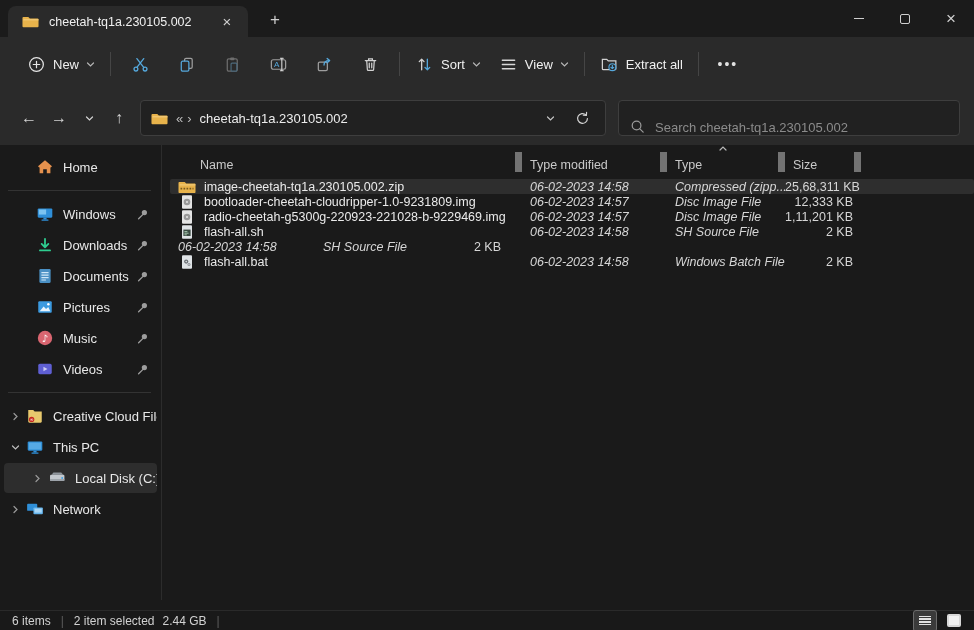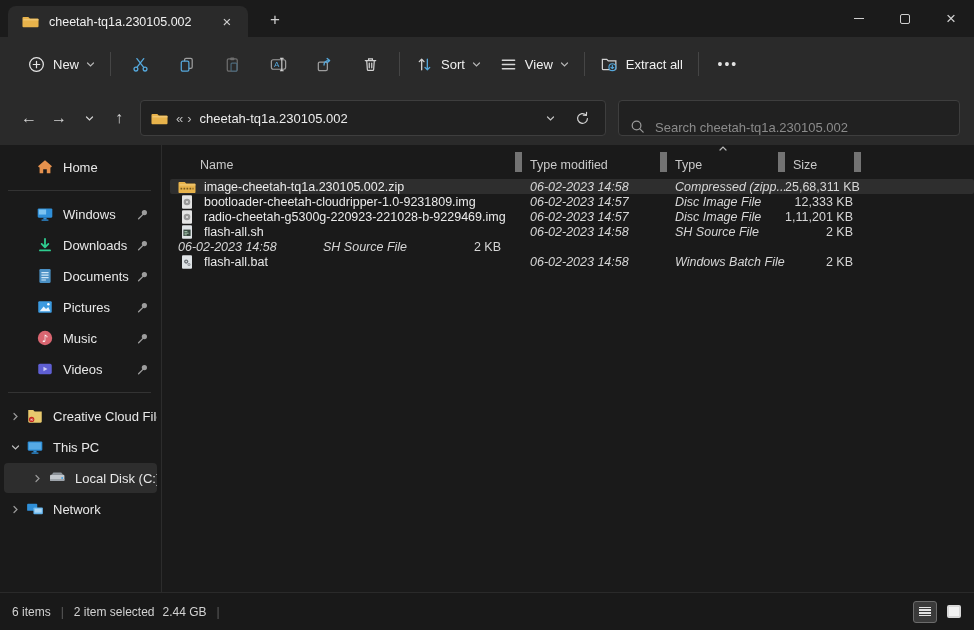--- a/index.html
+++ b/index.html
@@ -93,21 +93,21 @@
   .frow { height:15px; align-items:center; font-size:12.5px; border-radius:2px; }
   .frow.selected { background:#2e2e2e; }
   .cell-name { display:flex; align-items:center; padding-left:8px; overflow:hidden;
     color:#eaeaea; }
   .f-icon { width:18px; height:16px; margin-right:8px; flex:0 0 auto; }
   .cell-date,.cell-type { padding-left:8px; color:#d6d6d6; white-space:nowrap;
     overflow:hidden;font-style:italic; }
   .cell-size { text-align:right; padding-right:8px; color:#d6d6d6; white-space:nowrap; }
 
   
-  .statusbar { position:absolute; left:0; right:0; bottom:0; height:38px; background:#191919;
+  .statusbar { position:absolute; left:0; right:0; bottom:0; height:20px; background:#191919;
     border-top:1px solid #2a2a2a; display:flex; align-items:center; padding:0 8px 0 12px;
     font-size:12px; color:#d2d2d2; }
   .st-sep { color:#5d5d5d; margin:0 10px; font-size:12px; }
   .st-right { margin-left:auto; display:flex; gap:5px; align-items:center; }
   .viewtoggle { width:24px; height:22px; border-radius:3px; display:flex; align-items:center;
     justify-content:center; }
   .viewtoggle.active { background:#3a3a3a; border:1px solid #6b6b6b; }
   .details-glyph { width:12px; height:10px; display:flex; flex-direction:column;
     justify-content:space-between; }
   .details-glyph span { height:1.6px; background:#e2e2e2; display:block; }

